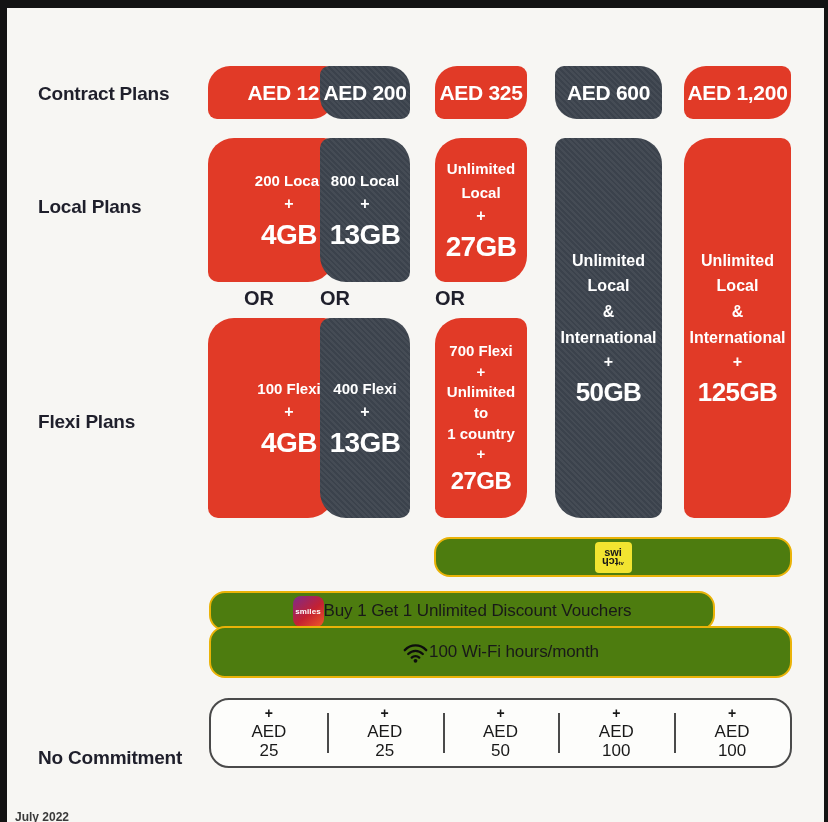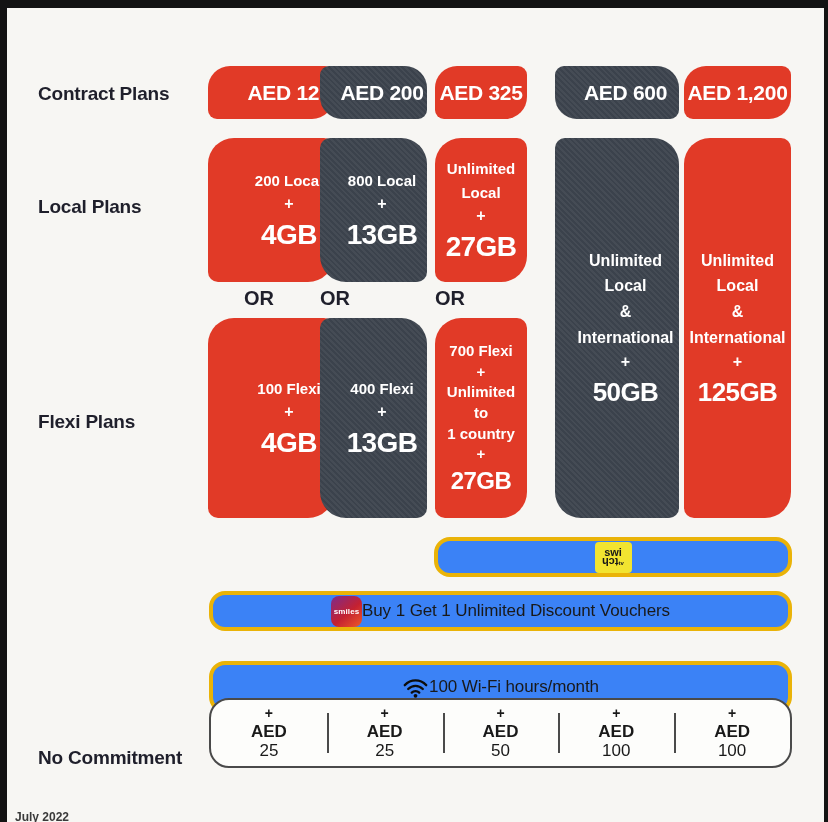--- a/index.html
+++ b/index.html
@@ -31,21 +31,20 @@
 
   .badge{
     position:absolute;top:66px;height:53px;
     display:flex;align-items:center;justify-content:center;
     color:#fff;font-weight:bold;font-size:21px;letter-spacing:-0.3px;
   }
   .red{background:#e13a27;}
   .dark{
     background-color:#3b424c;
     background-image:repeating-linear-gradient(45deg, rgba(255,255,255,0.05) 0 2px, transparent 2px 4px);
-    padding-left:17px;
   }
   .badge.red{border-radius:22px 9px 22px 9px;}
   .badge.dark{border-radius:9px 22px 9px 22px;}
 
   .card{
     position:absolute;display:flex;flex-direction:column;
     align-items:center;justify-content:center;text-align:center;
     color:#fff;font-weight:bold;
   }
   .card.red{border-radius:26px 10px 26px 10px;}
@@ -62,28 +61,28 @@
   .flexi3 .ln{font-size:15px;line-height:1.38;}
   .flexi3 .plus{font-size:15px;line-height:1.38;}
   .flexi3 .gb{font-size:24px;margin-top:2px;}
 
   .or{
     position:absolute;top:287px;text-align:left;
     font-size:20px;font-weight:bold;color:#1f1f2b;
   }
 
   .perk{
-    position:absolute;background:#3b82f6;
-    border:4px solid #eab308;border-radius:16px;
+    position:absolute;background:#4d7c0f;
+    border:2px solid #eab308;border-radius:16px;
     display:flex;align-items:center;justify-content:center;gap:0;
     box-sizing:border-box;
   }
   #perk-switch{left:434px;top:537px;width:358px;height:40px;}
-  #perk-smiles{left:209px;top:591px;width:583px;height:40px;}
-  #perk-wifi{left:209px;top:661px;width:583px;height:52px;}
+  #perk-smiles{left:209px;top:591px;width:506px;height:40px;}
+  #perk-wifi{left:209px;top:626px;width:583px;height:52px;}
   .perk-text{font-size:17px;color:#191919;letter-spacing:-0.1px;}
 
   .switch-logo{
     width:37px;height:31px;background:#f2e430;border-radius:4px;
     display:flex;flex-direction:column;align-items:center;justify-content:center;
     color:#181818;font-weight:bold;font-size:11px;line-height:0.82;
   }
   .switch-logo .sw2{display:flex;align-items:flex-end;}
   .switch-logo .flip{display:inline-block;transform:rotate(180deg);}
   .switch-logo .tv{font-size:6px;line-height:1;}
@@ -105,21 +104,21 @@
   .nc-cell{
     flex:1;display:flex;flex-direction:column;
     align-items:center;justify-content:center;position:relative;
     color:#191919;line-height:1.12;
   }
   .nc-cell + .nc-cell::before{
     content:"";position:absolute;left:0;top:13px;bottom:13px;
     width:2px;background:#4a4a4a;
   }
   .nc-plus{font-size:14px;font-weight:bold;}
-  .nc-aed{font-size:17px;font-weight:bold;}
+  .nc-aed{font-size:17px;}
   .nc-amt{font-size:17px;}
 
   .footnote{
     position:absolute;left:15px;top:810px;
     font-size:12px;font-weight:bold;color:#3a3a3a;
   }
 </style>
 </head>
 <body>
 

